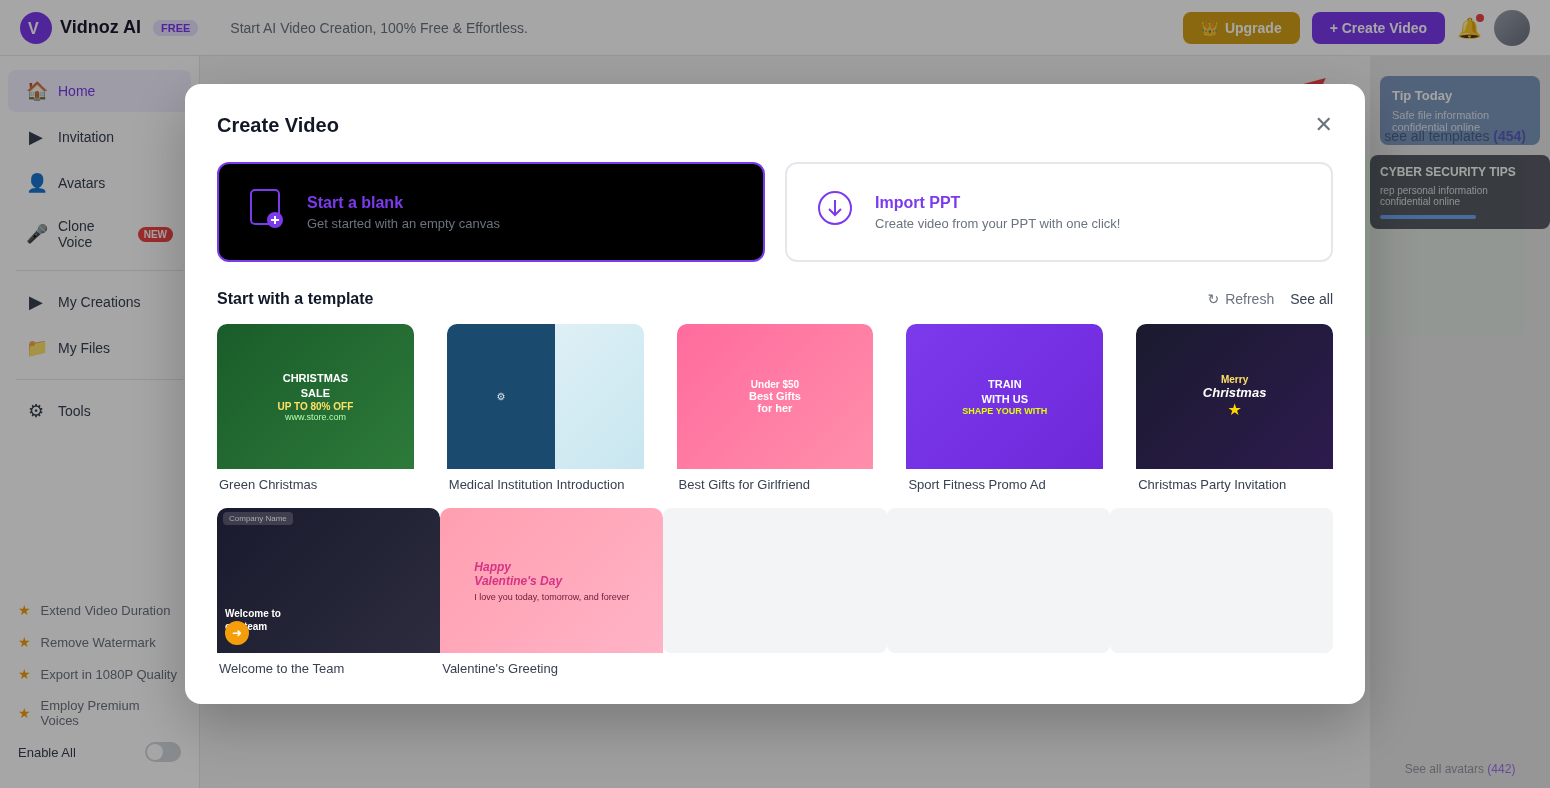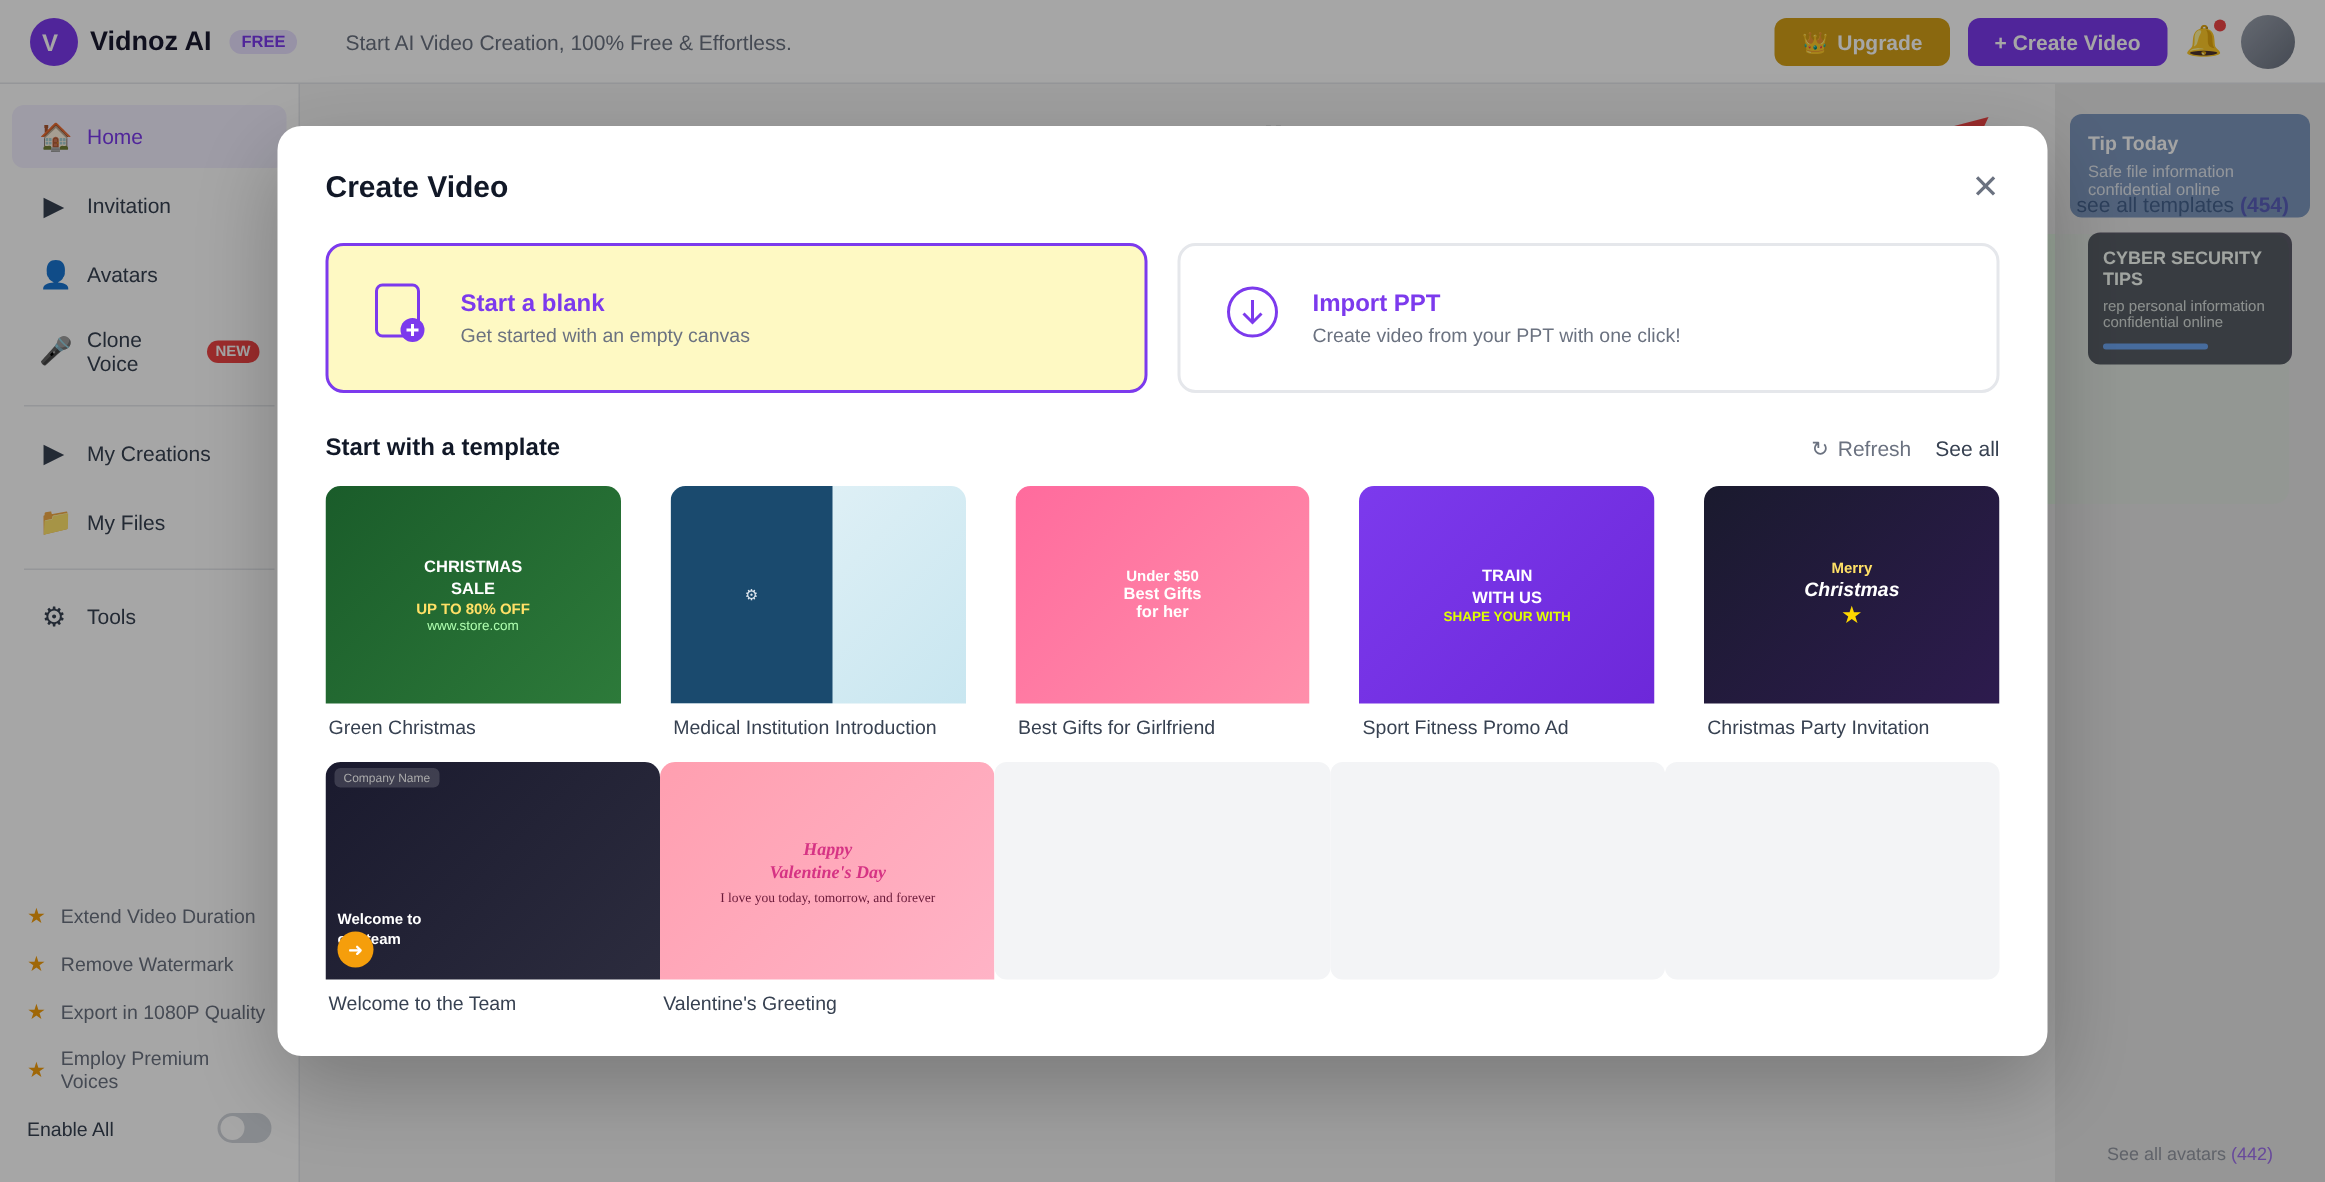--- a/index.html
+++ b/index.html
@@ -77,21 +77,21 @@
     .modal-header { display: flex; align-items: center; justify-content: space-between; margin-bottom: 24px; }
     .modal-title { font-size: 20px; font-weight: 700; color: #111827; }
     .modal-close { font-size: 22px; color: #6b7280; cursor: pointer; background: none; border: none; }
 
     
     .create-options { display: flex; gap: 20px; margin-bottom: 28px; }
     .create-option {
       flex: 1; border: 2px solid #e5e7eb; border-radius: 12px; padding: 20px 24px;
       display: flex; align-items: center; gap: 16px; cursor: pointer; transition: border-color 0.15s;
     }
-    .create-option.selected { border-color: #7c3aed; background: #fef9c3; }
+    .create-option.selected { border-color: #7c3aed; background: #000000; }
     .create-option-icon { font-size: 32px; color: #7c3aed; }
     .create-option-text h3 { font-size: 16px; font-weight: 600; color: #7c3aed; margin-bottom: 4px; }
     .create-option-text p { font-size: 13px; color: #6b7280; }
 
     
     .templates-header { display: flex; align-items: center; justify-content: space-between; margin-bottom: 16px; }
     .templates-section-title { font-size: 16px; font-weight: 600; color: #111827; }
     .refresh-btn { display: flex; align-items: center; gap: 6px; color: #6b7280; font-size: 14px; cursor: pointer; background: none; border: none; }
     .see-all-link { color: #374151; font-size: 14px; cursor: pointer; }
     .template-card { border-radius: 10px; overflow: hidden; cursor: pointer; }
@@ -116,21 +116,21 @@
     .thumb-welcome { background: linear-gradient(135deg, #1a1a2e, #2c2c3e); display: flex; align-items: center; justify-content: center; }
     .thumb-valentine { background: linear-gradient(135deg, #ff9fb0, #ffb3c6); display: flex; align-items: center; justify-content: center; }
 
     
     .right-panel {
       position: fixed; right: 0; top: 56px; width: 180px; background: #e0e0e0;
       height: calc(788px - 56px); z-index: 10; display: flex; flex-direction: column;
       align-items: center; padding-top: 20px; gap: 10px; opacity: 0.7;
     }
     .tip-card { background: #4a6fa5; color: #fff; border-radius: 8px; padding: 12px; font-size: 12px; width: 160px; }
-    .cyber-card { background: #1a1a2e; color: #fff; border-radius: 8px; padding: 10px; font-size: 11px; width: 136px; }
+    .cyber-card { background: #1a1a2e; color: #fff; border-radius: 8px; padding: 10px; font-size: 11px; width: 180px; }
   </style>
 </head>
 <body>
 
 <nav class="navbar">
   <div class="navbar-left">
     <div class="logo">
       <svg class="logo-icon" viewBox="0 0 32 32">
         <circle cx="16" cy="16" r="16" fill="#7c3aed"></circle>
         <text x="8" y="22" font-size="16" fill="#fff" font-weight="bold">V</text>
@@ -361,21 +361,21 @@
           <div style="position:absolute;bottom:20px;left:8px;">
             <div style="font-size:10px;font-weight:800;color:#fff;line-height:1.3;">Welcome to<br>our team</div>
           </div>
           <div style="position:absolute;bottom:8px;left:8px;width:24px;height:24px;background:#f59e0b;border-radius:50%;display:flex;align-items:center;justify-content:center;color:#fff;font-size:12px;">➜</div>
         </div>
         <div class="template-name">Welcome to the Team</div>
       </div>
 
       <div class="template-card">
         <div class="template-thumb thumb-valentine">
-          <div style="text-align:center;padding:8px;font-family:Liberation Serif, serif;">
+          <div style="padding:8px;">
             <div style="font-size:12px;font-style:italic;font-weight:700;color:#d63384;">Happy<br>Valentine's Day</div>
             <div style="font-size:9px;color:#6b1a3a;margin-top:4px;">I love you today, tomorrow, and forever</div>
           </div>
         </div>
         <div class="template-name">Valentine's Greeting</div>
       </div>
 
       <div style="height:145px;background:#f3f4f6;border-radius:8px;"></div>
       <div style="height:145px;background:#f3f4f6;border-radius:8px;"></div>
       <div style="height:145px;background:#f3f4f6;border-radius:8px;"></div>

